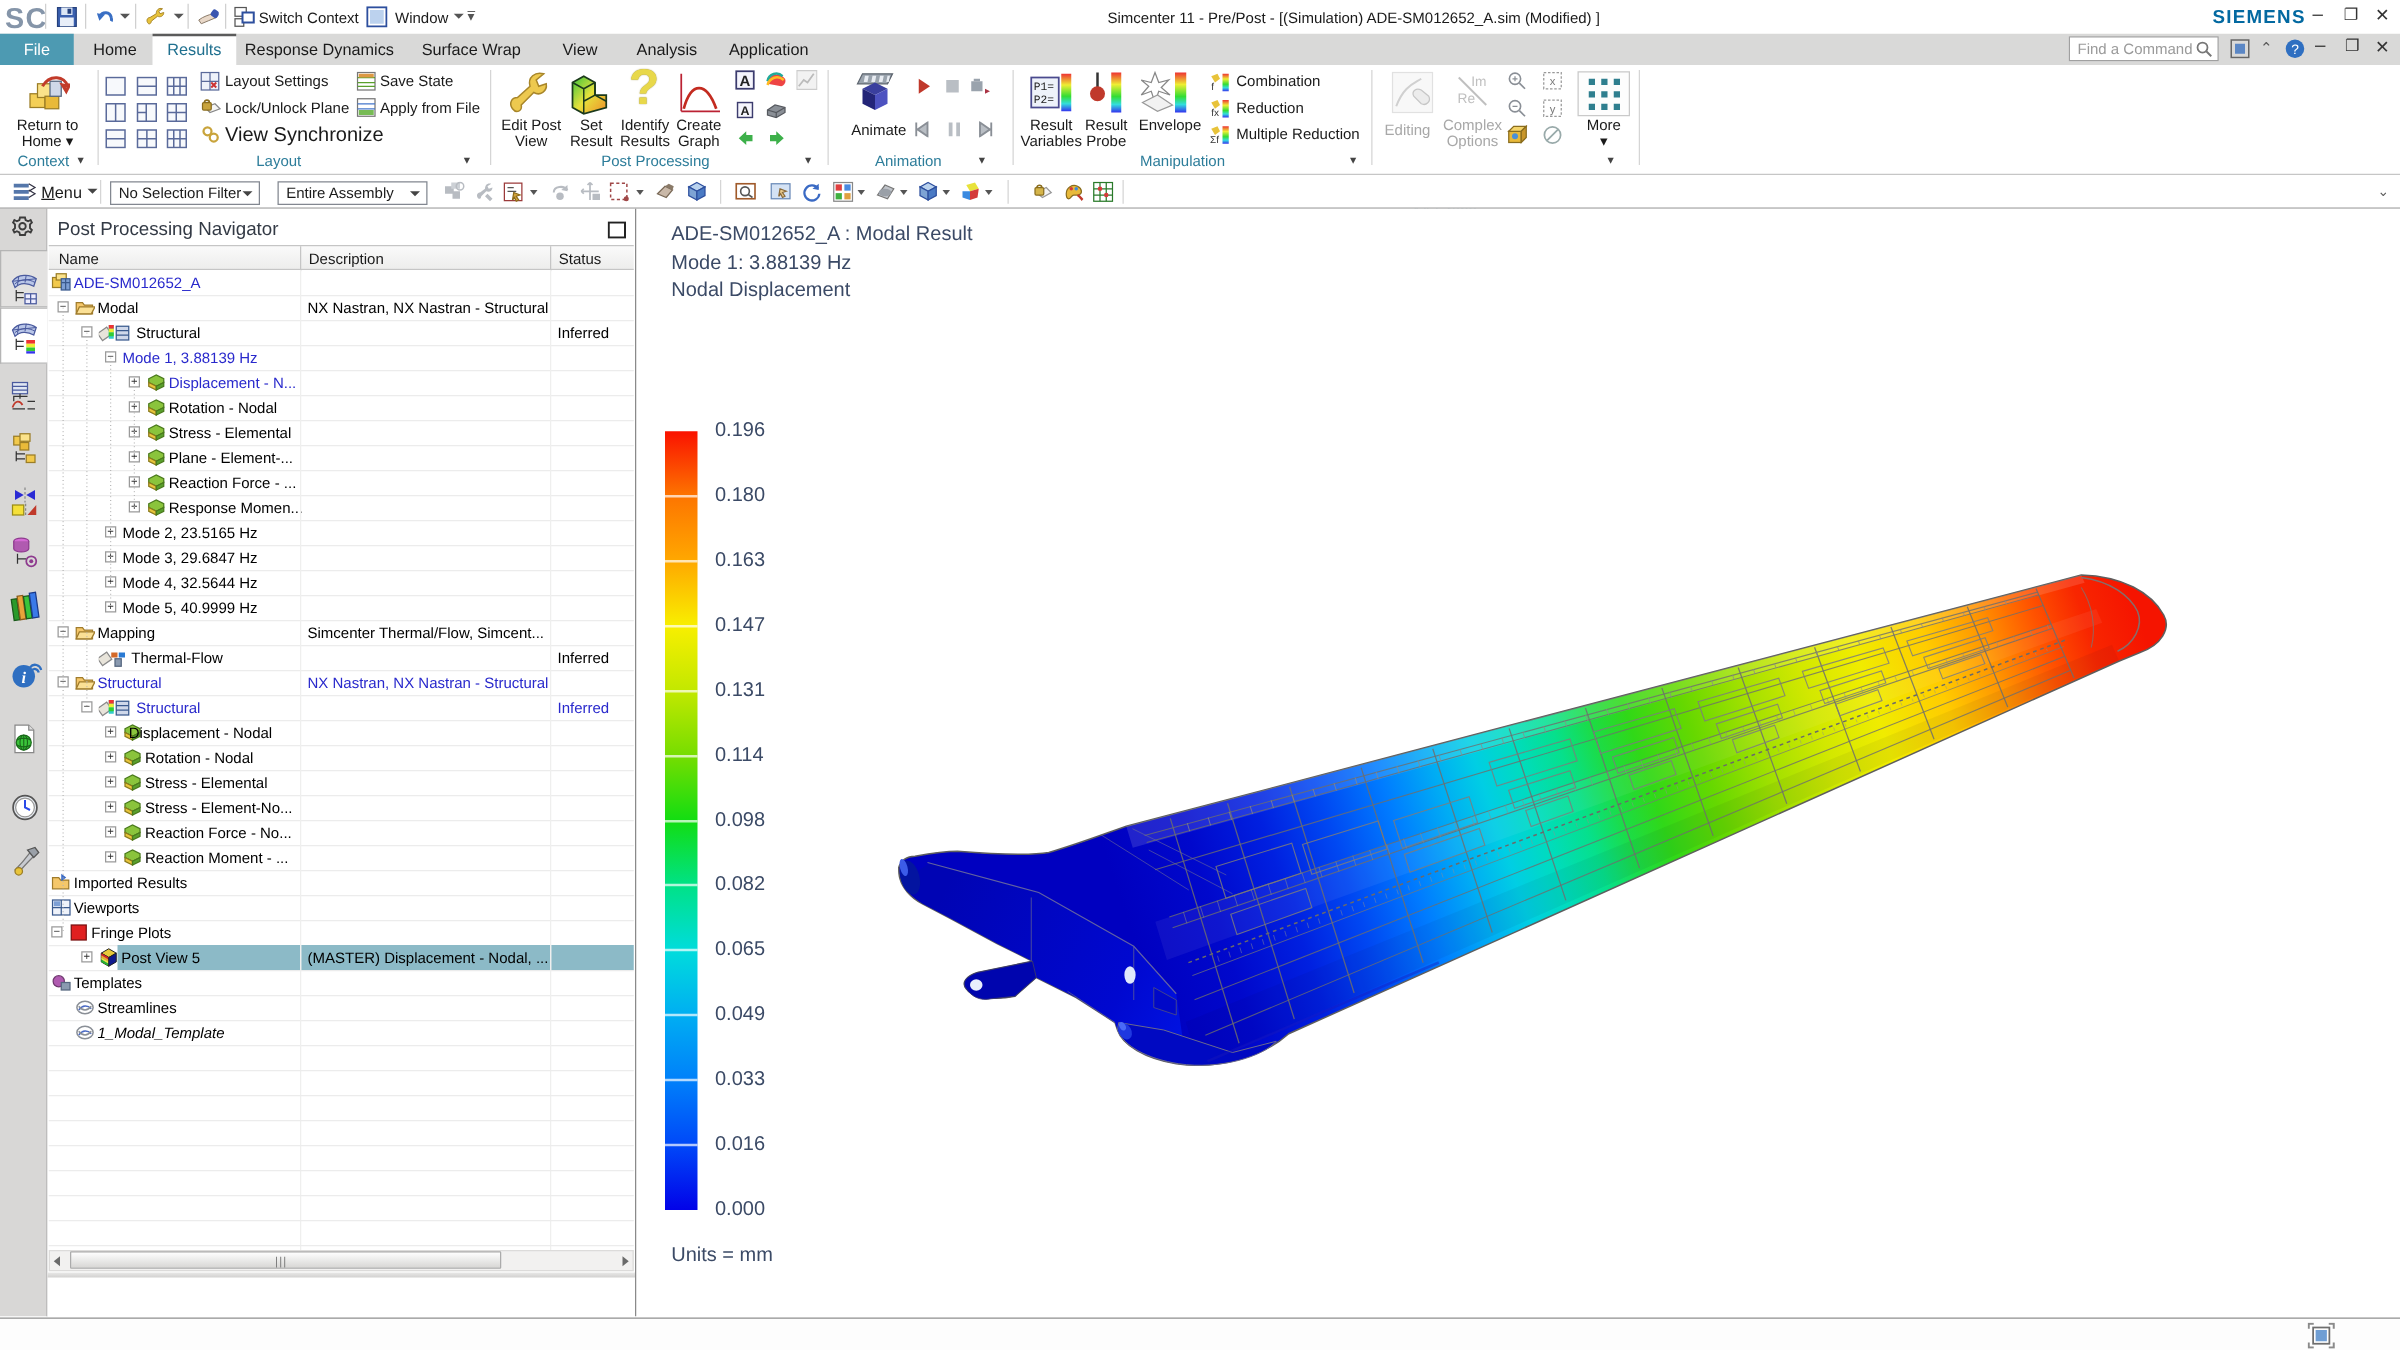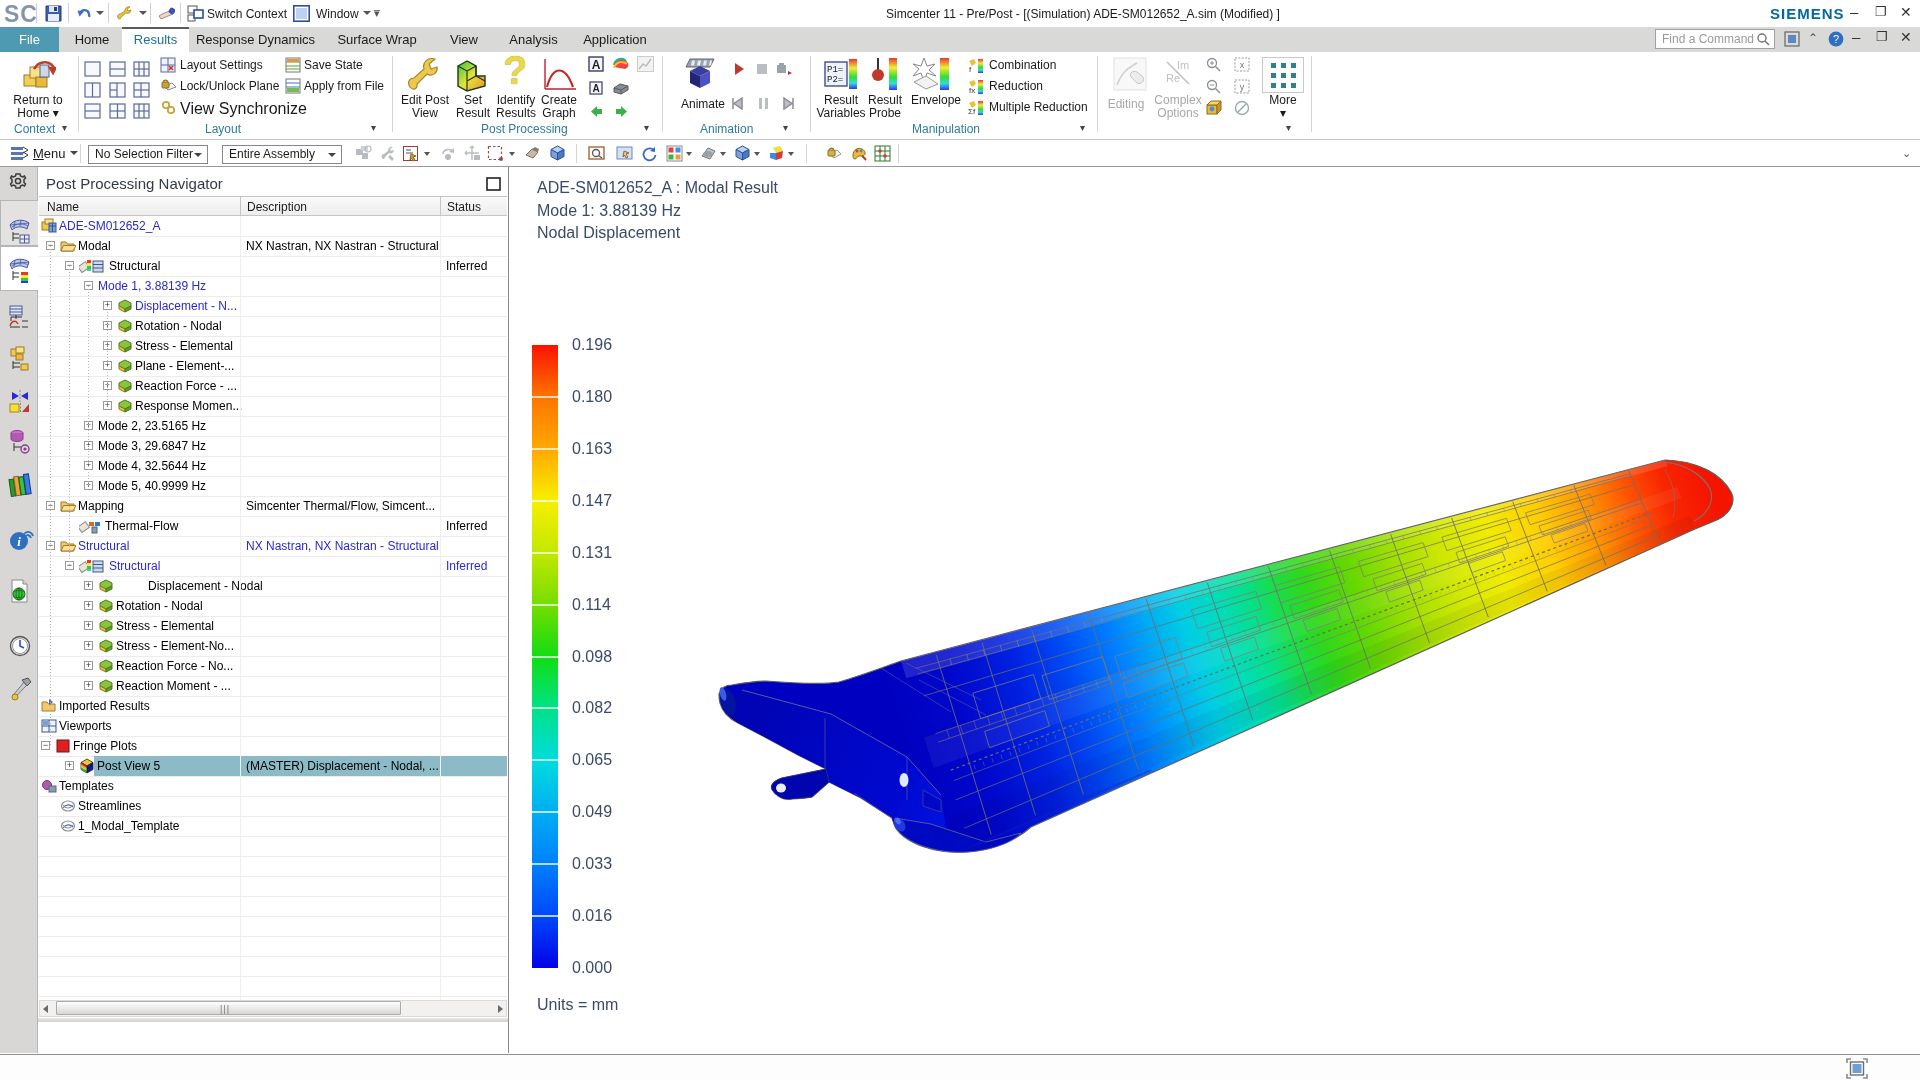--- a/index.html
+++ b/index.html
@@ -778,21 +778,21 @@
         <span class="abs" style="left:408px;top:3px;">Inferred</span>
       </div>
       <div class="rowline" style="top:409px;"></div>
       <div class="treerow" style="top:409px;">
         <span class="abs" style="left:46px;top:5px;width:9px;height:9px;border:1px solid #9a9a9a;background:#fff;font-size:9px;line-height:7px;text-align:center;color:#333;">+</span>
         <span class="abs" style="left:60px;top:2px;width:16px;height:16px;"><svg width="16" height="16" viewBox="0 0 16 16">
             <path d="M2 5 L8 2 L14 5 L14 8 L8 11 L2 8 Z" fill="#8ac43c" stroke="#4a7a1c"></path>
             <path d="M2 8 L8 11 L8 14 L2 11 Z" fill="#e8c43a" stroke="#8a7a1c"></path>
             <path d="M8 11 L14 8 L14 11 L8 14 Z" fill="#5aa02c" stroke="#4a7a1c"></path>
           </svg></span>
-        <span class="abs" style="left:65px;top:3px;white-space:nowrap;margin-left:45px;">Displacement - Nodal</span>
+        <span class="abs" style="left:65px;top:3px;white-space:nowrap;">Displacement - Nodal</span>
       </div>
       <div class="rowline" style="top:429px;"></div>
       <div class="treerow" style="top:429px;">
         <span class="abs" style="left:46px;top:5px;width:9px;height:9px;border:1px solid #9a9a9a;background:#fff;font-size:9px;line-height:7px;text-align:center;color:#333;">+</span>
         <span class="abs" style="left:60px;top:2px;width:16px;height:16px;"><svg width="16" height="16" viewBox="0 0 16 16">
             <path d="M2 5 L8 2 L14 5 L14 8 L8 11 L2 8 Z" fill="#8ac43c" stroke="#4a7a1c"></path>
             <path d="M2 8 L8 11 L8 14 L2 11 Z" fill="#e8c43a" stroke="#8a7a1c"></path>
             <path d="M8 11 L14 8 L14 11 L8 14 Z" fill="#5aa02c" stroke="#4a7a1c"></path>
           </svg></span>
         <span class="abs" style="left:78px;top:3px;white-space:nowrap;">Rotation - Nodal</span>
@@ -892,21 +892,21 @@
       <div class="rowline" style="top:629px;"></div>
       <div class="treerow" style="top:629px;">
         <span class="abs" style="left:22px;top:2px;width:16px;height:16px;"><svg width="16" height="16" viewBox="0 0 16 16">
             <ellipse cx="8" cy="8" rx="6.5" ry="5" fill="none" stroke="#8a8f96" stroke-width="1.2"></ellipse>
             <path d="M3 10 C6 6 10 6 13 9" fill="none" stroke="#4a6ac4" stroke-width="1.2"></path>
             <path d="M3 7 C6 11 10 11 13 7" fill="none" stroke="#8a8f96" stroke-width="1.2"></path>
           </svg></span>
         <span class="abs" style="left:40px;top:3px;white-space:nowrap;">Streamlines</span>
       </div>
       <div class="rowline" style="top:649px;"></div>
-      <div class="treerow" style="top:649px;">
+      <div class="treerow" style="top:649px;font-style:italic;">
         <span class="abs" style="left:22px;top:2px;width:16px;height:16px;"><svg width="16" height="16" viewBox="0 0 16 16">
             <ellipse cx="8" cy="8" rx="6.5" ry="5" fill="none" stroke="#8a8f96" stroke-width="1.2"></ellipse>
             <path d="M3 10 C6 6 10 6 13 9" fill="none" stroke="#4a6ac4" stroke-width="1.2"></path>
             <path d="M3 7 C6 11 10 11 13 7" fill="none" stroke="#8a8f96" stroke-width="1.2"></path>
           </svg></span>
         <span class="abs" style="left:40px;top:3px;white-space:nowrap;">1_Modal_Template</span>
       </div>
       <div class="rowline" style="top:669px;"></div>
       <div class="abs" style="left:202px;top:49px;width:1px;height:784px;background:#efefee;"></div>
       <div class="abs" style="left:402px;top:49px;width:1px;height:784px;background:#efefee;"></div>

